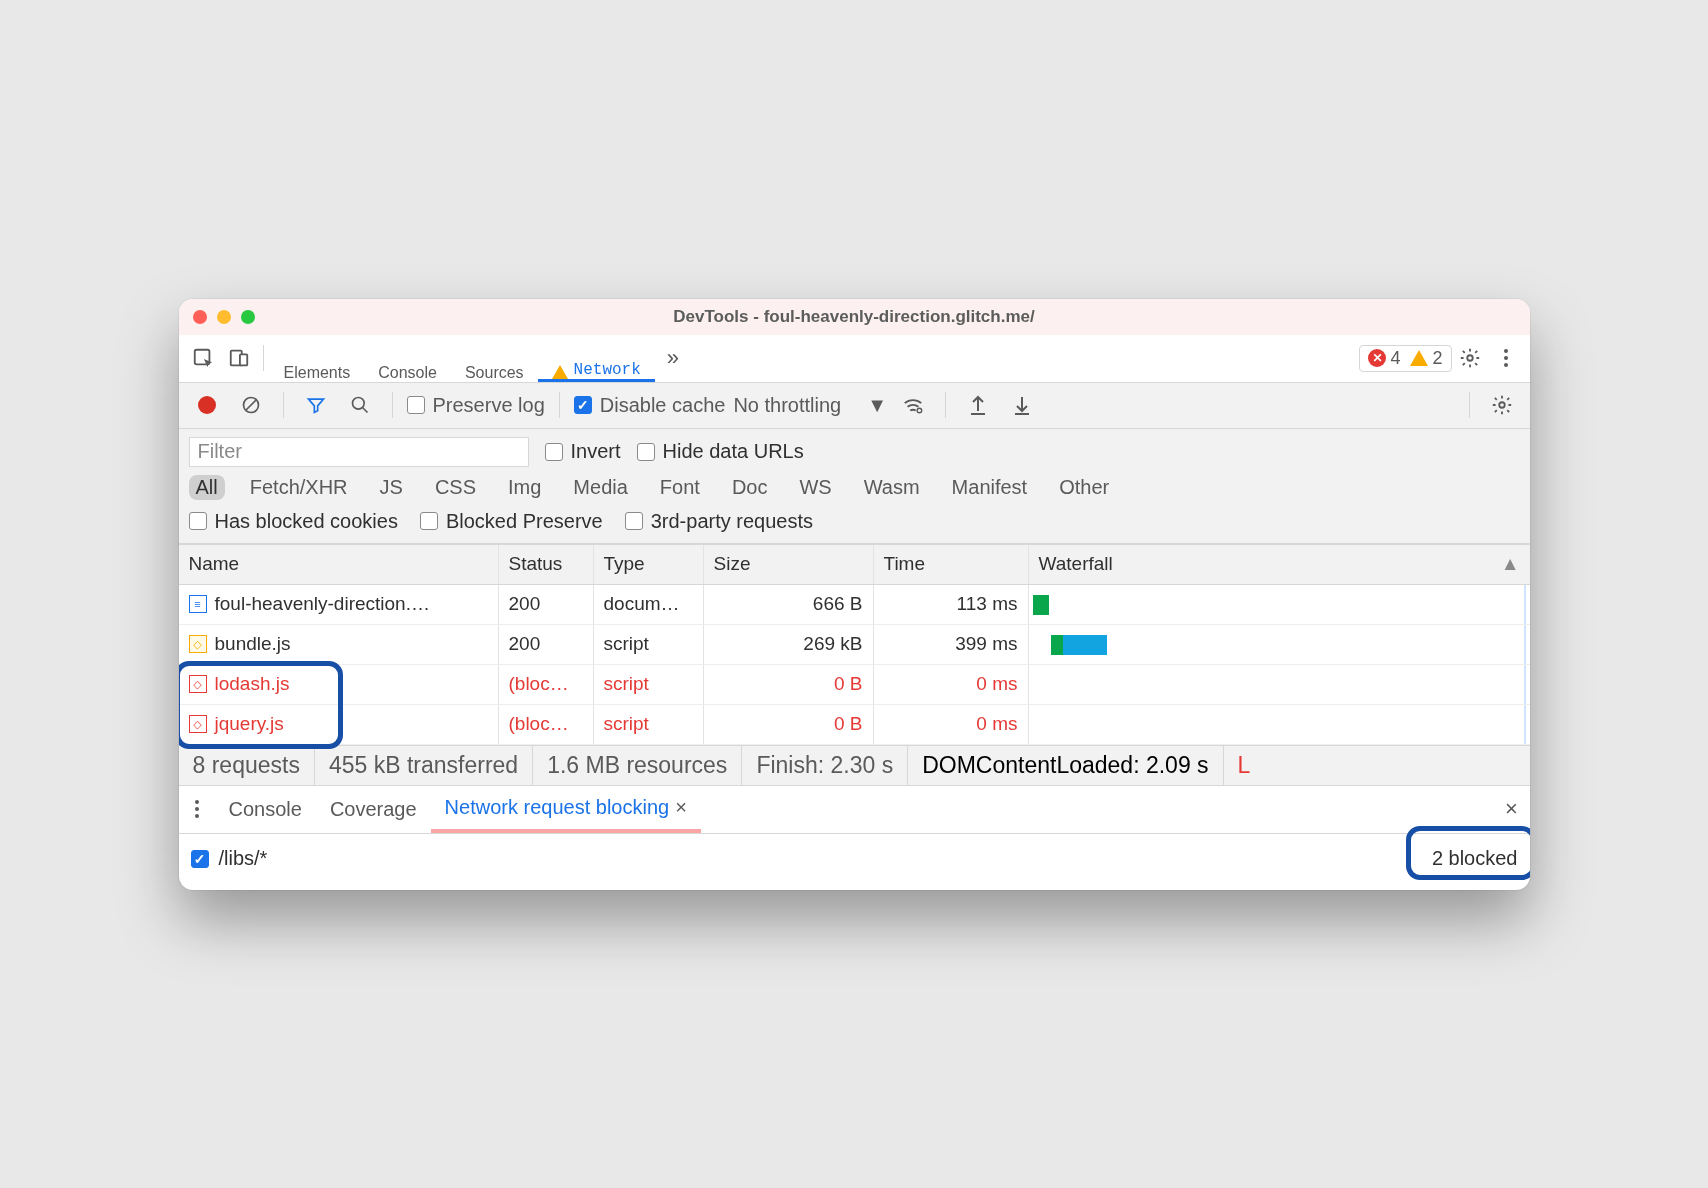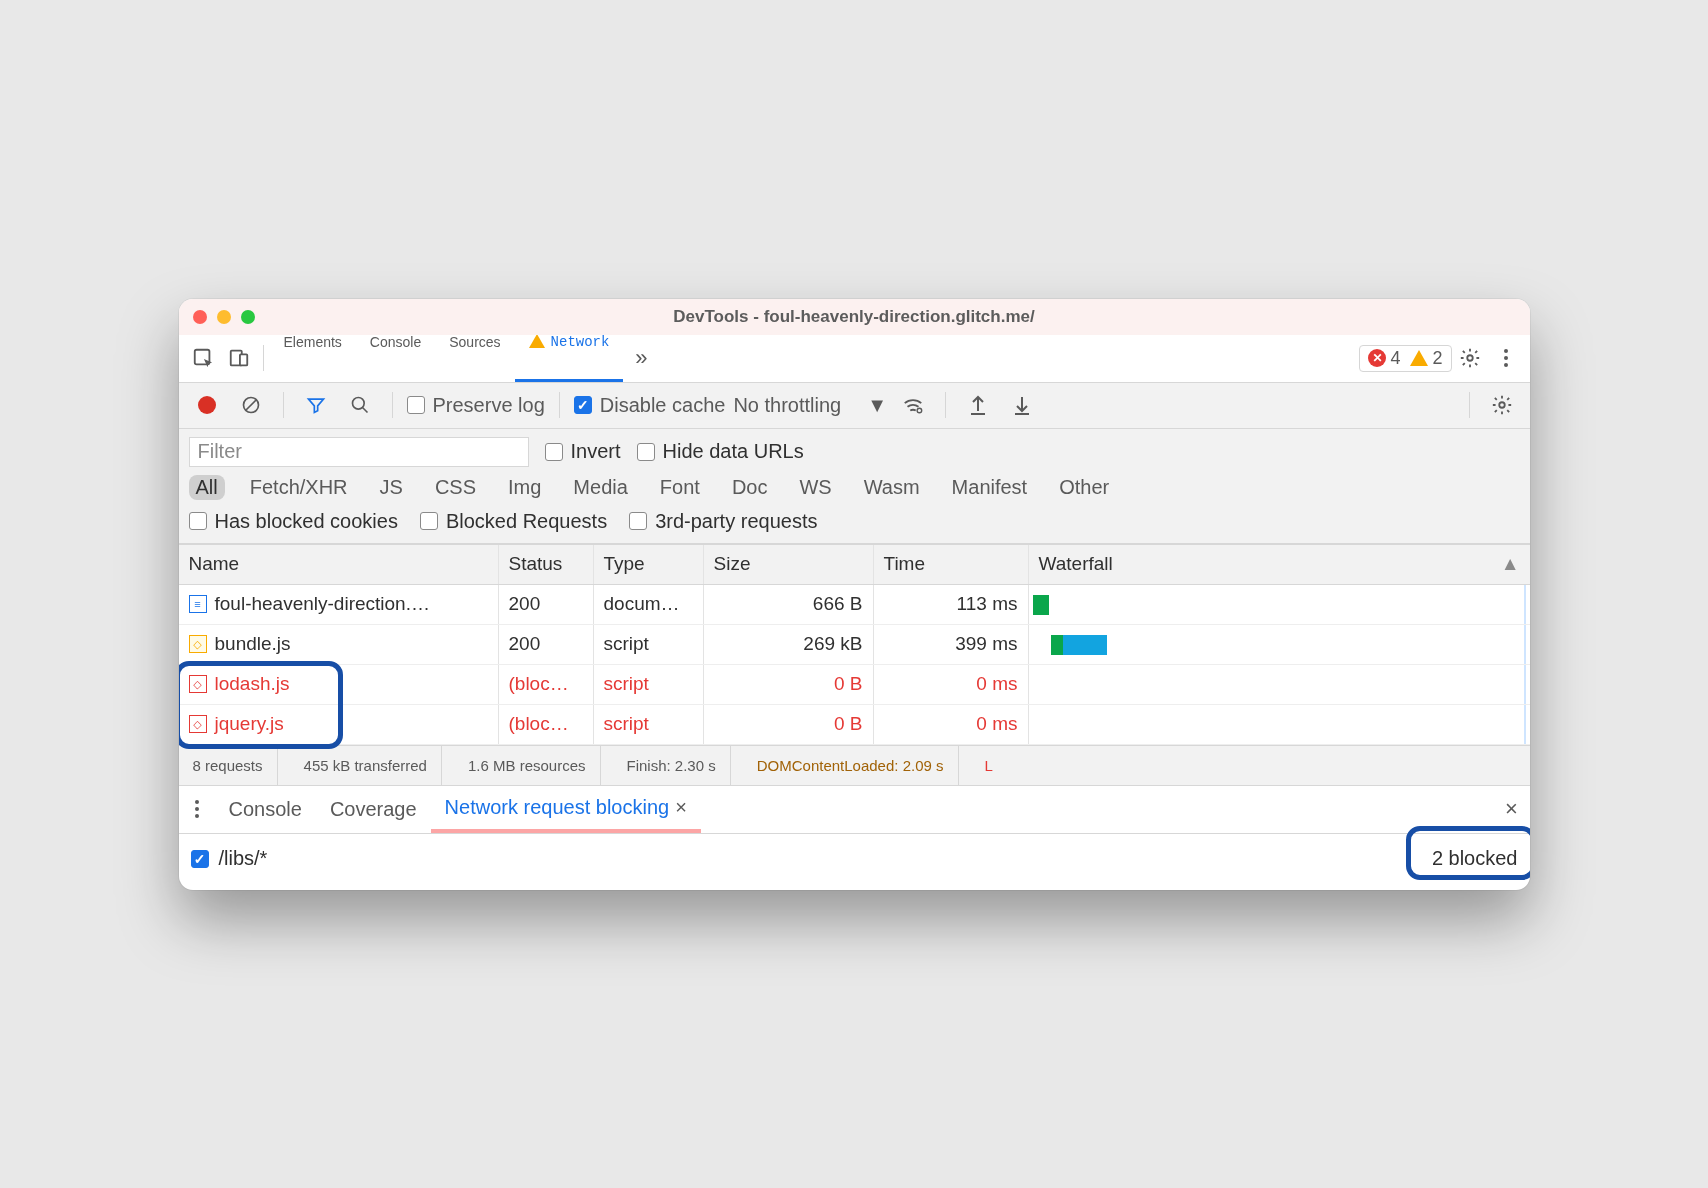--- a/index.html
+++ b/index.html
@@ -33,21 +33,21 @@
   
   .tabsrow {
     display:flex; align-items:center;
     border-bottom:1px solid #d7d7d7;
     padding:0 6px; height:48px;
     color:#5a5a5a;
     background:#fff;
   }
   .iconbtn { width:36px; height:36px; display:flex; align-items:center; justify-content:center; cursor:pointer; color:#5a5a5a; }
   .vdiv { width:1px; height:26px; background:#d6d6d6; margin:0 6px; }
-  .maintab { padding:0 14px; height:48px; display:flex; align-items:flex-start; gap:6px; cursor:pointer; color:#5a5a5a; font-size:14px;}
+  .maintab { padding:0 14px; height:48px; display:flex; align-items:flex-end; gap:6px; cursor:pointer; color:#5a5a5a; font-size:16px;}
   .maintab.active { color:#1a73e8; border-bottom:3px solid #1a73e8; font-weight:500;font-family:Liberation Mono, monospace;}
   .flex1{flex:1}
   .badges{ display:flex; gap:4px; border:1px solid #d6d6d6; border-radius:4px; padding:2px 8px; align-items:center; font-size:18px;}
   .badges .dot-err{ width:18px;height:18px;border-radius:50%;background:#e53935;color:#fff;display:flex;align-items:center;justify-content:center;font-size:12px;font-weight:700;}
   .badges .tri-warn{ width:0;height:0;border-left:9px solid transparent;border-right:9px solid transparent;border-bottom:16px solid #f9ab00; position:relative;}
   
   .toolbar2{
     display:flex; align-items:center; gap:8px;
     padding:0 10px; height:46px;
     background:#f2f2f2;
@@ -82,23 +82,23 @@
   .c-water{flex:1; border-right:none; position:relative;}
   .trow{border-bottom:1px solid #eee;font-size:19px;}
   .trow.blocked{color:#e53935;}
   .ficon{width:18px;height:18px;border:1.5px solid #1a73e8;margin-right:8px;display:inline-flex;align-items:center;justify-content:center;font-size:11px;color:#1a73e8;}
   .ficon.doc{border-color:#1a73e8;}
   .ficon.js{border-color:#f9ab00;color:#f9ab00;background:#fffbe6;}
   .ficon.jsb{border-color:#e53935;color:#e53935;}
   .wfbar{position:absolute;top:10px;height:20px;}
   .hl{ position:absolute; border:5px solid #174ea6; border-radius:14px; pointer-events:none;}
   
-  .summary{display:flex;gap:12px;border-top:1px solid #d7d7d7;background:#f2f2f2;height:40px;align-items:center;font-size:15px;color:#5a5a5a;overflow:hidden;white-space:nowrap;}
+  .summary{display:flex;gap:0;border-top:1px solid #d7d7d7;background:#f2f2f2;height:40px;align-items:center;font-size:23px;color:#5a5a5a;overflow:hidden;white-space:nowrap;}
   .summary span{padding:0 14px;border-right:1px solid #d7d7d7;height:100%;display:flex;align-items:center;}
-  .dcload{color:#a16207;}
+  .dcload{color:#000000;}
   .lred{color:#e53935;padding:0 10px;}
   
   .drawer{border-top:1px solid #d7d7d7;}
   .drawertabs{display:flex;align-items:center;height:48px;border-bottom:1px solid #d7d7d7;background:#fff;color:#5a5a5a;}
   .dtab{padding:0 14px;height:48px;display:flex;align-items:center;gap:6px;cursor:pointer;}
   .dtab.active{color:#1a73e8;border-bottom:4px solid #fca5a5;}
   .drawerbar{display:flex;align-items:center;gap:12px;height:44px;border-bottom:1px solid #d7d7d7;padding:0 12px;}
   .drawerlist{padding:4px 12px 10px 12px;}
   .drow{display:flex;align-items:center;height:42px;gap:10px;}
   svg{display:block}
@@ -260,21 +260,21 @@
       <span class="pill">Manifest</span>
       <span class="pill">Other</span>
     </div>
     <div class="ckrow">
       <div class="ckitem">
           <span class="cb"></span>
           <span>Has blocked cookies</span>
         </div>
       <div class="ckitem">
           <span class="cb"></span>
-          <span>Blocked Requests</span>
+          <span>Blocked Preserve</span>
         </div>
       <div class="ckitem">
           <span class="cb"></span>
           <span>3rd-party requests</span>
         </div>
     </div>
   </div>
 
   <div class="table" style="position:relative;">
     <div class="thead">

